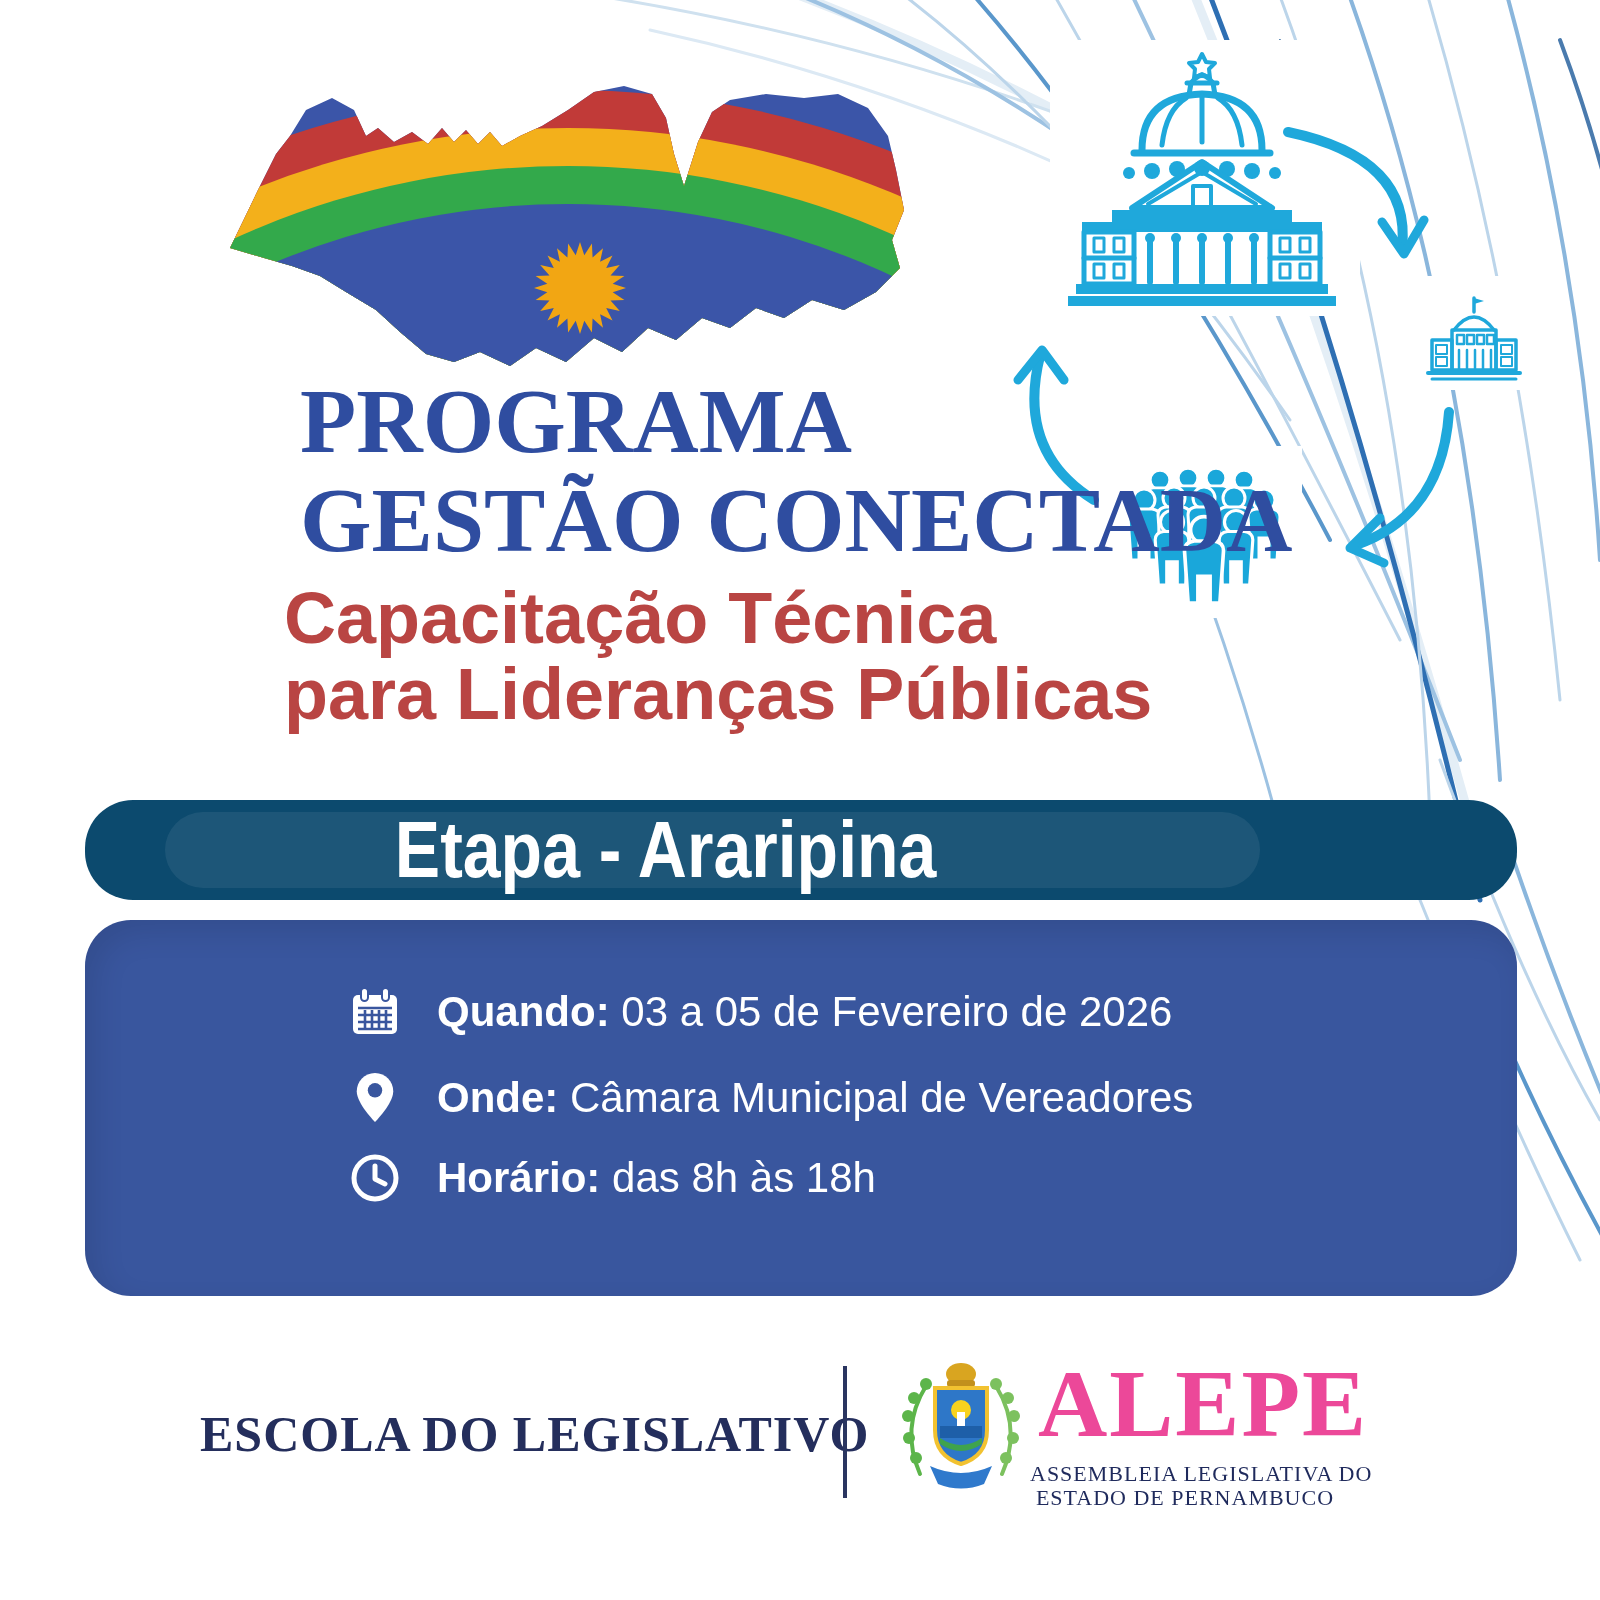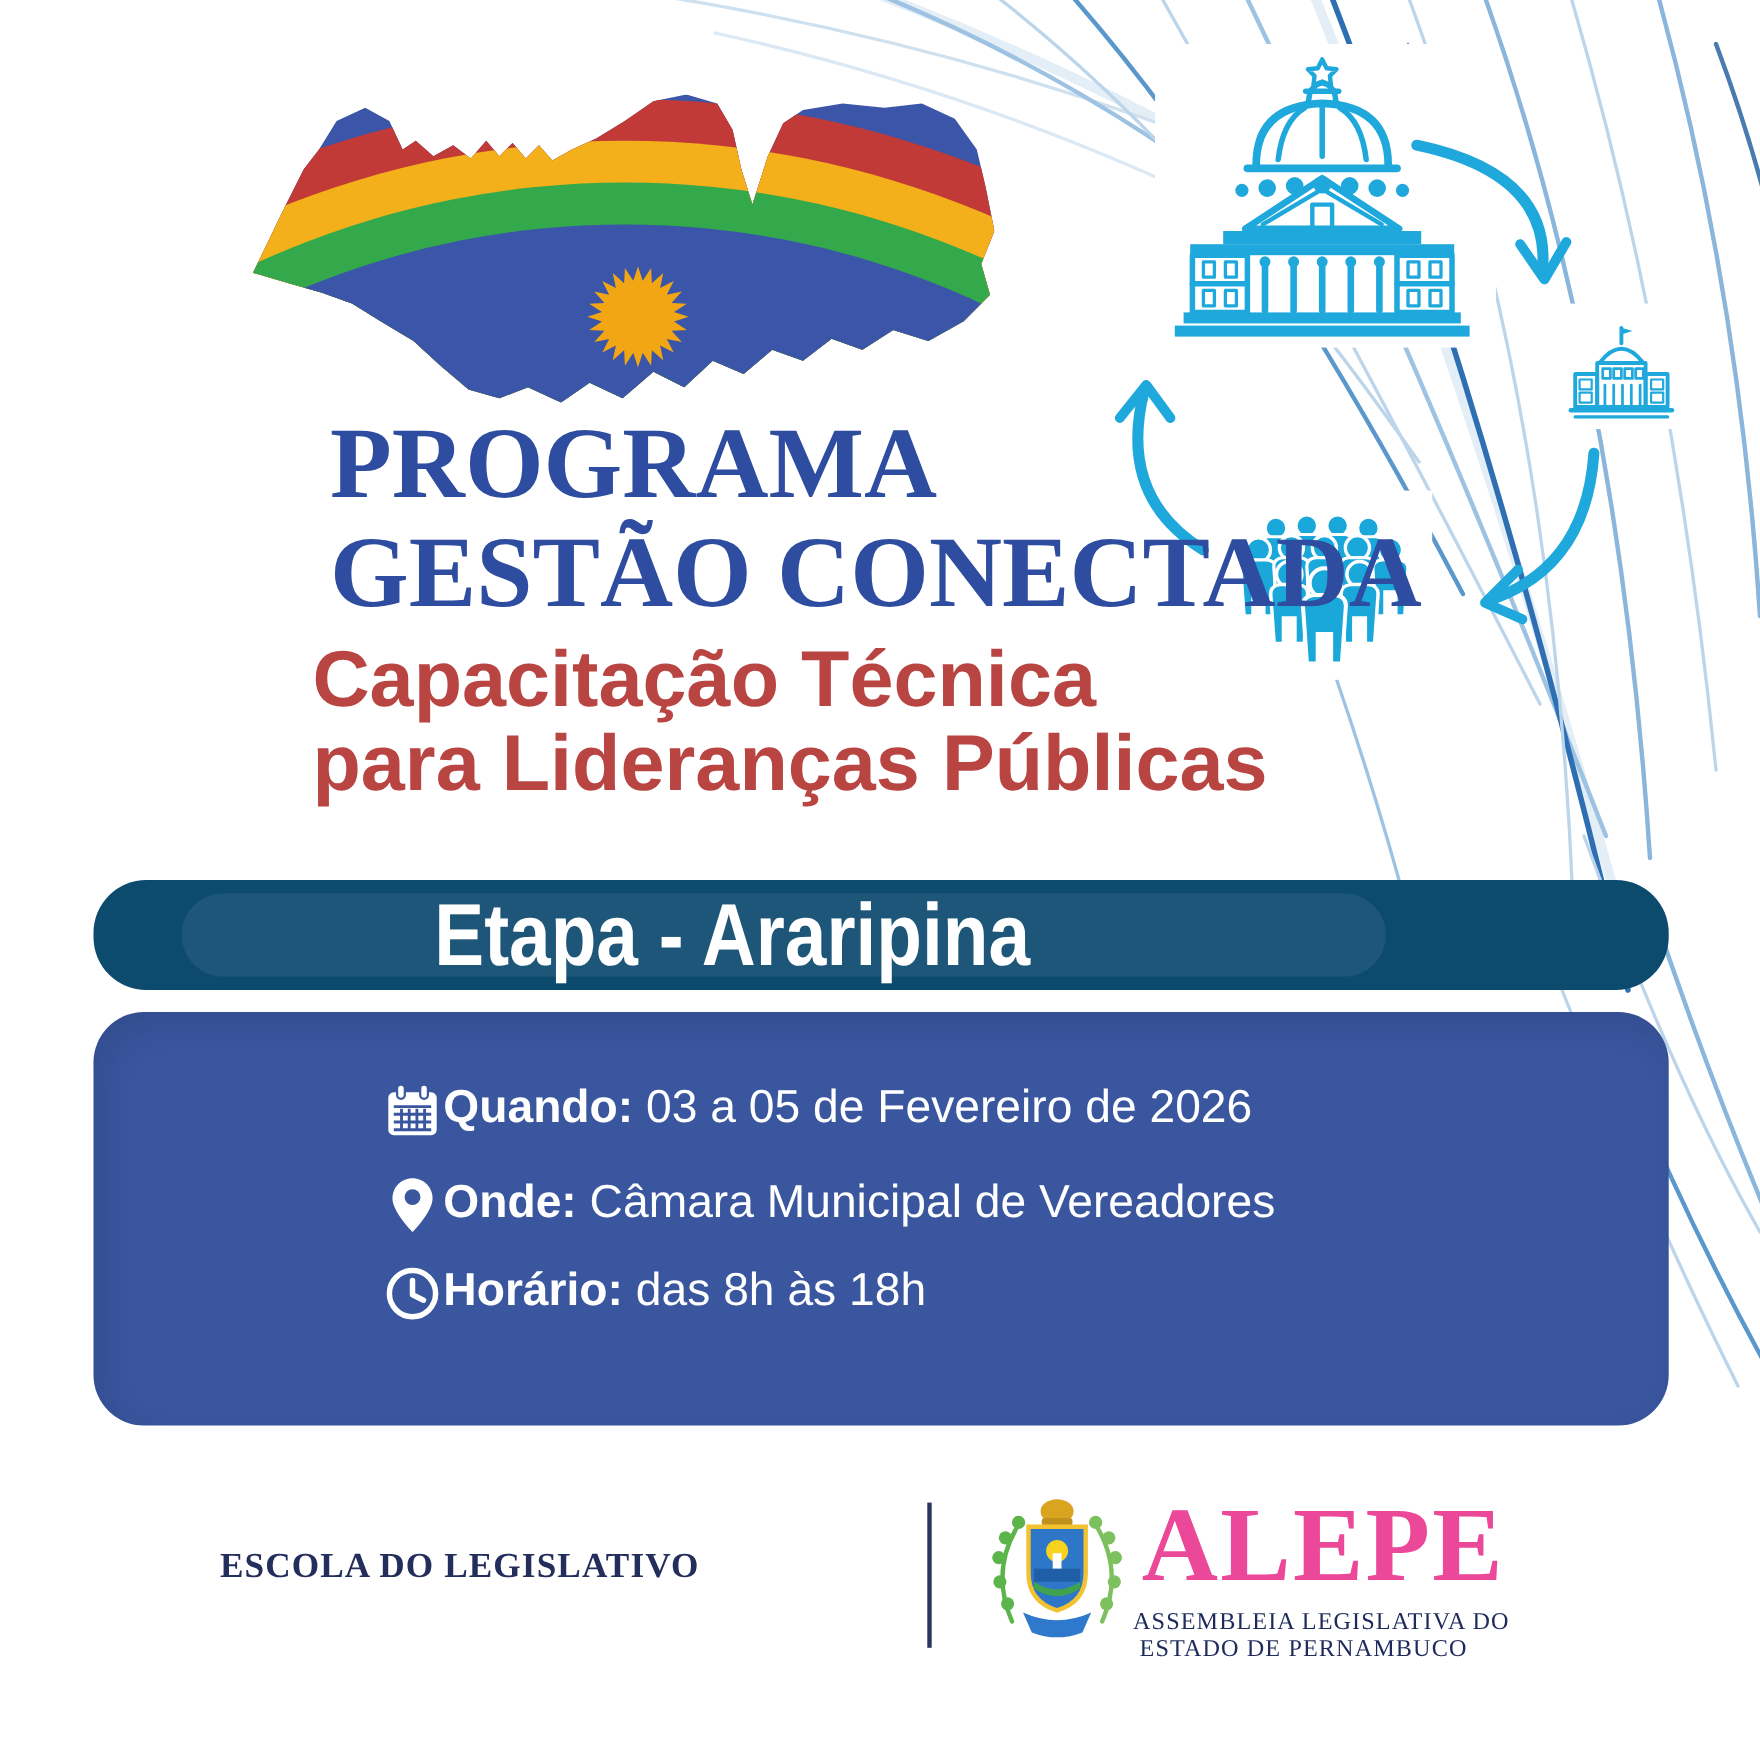--- a/index.html
+++ b/index.html
@@ -12,26 +12,26 @@
   .subtitle{left:284px;top:580px;font-weight:bold;font-size:72px;line-height:76px;
             color:#b94543;white-space:nowrap;}
   .banner{left:85px;top:800px;width:1432px;height:100px;background:#0c4a6e;border-radius:48px;
           display:flex;align-items:center;justify-content:center;padding-right:270px;box-sizing:border-box;}
   .banner-inner{left:80px;top:12px;width:1095px;height:76px;border-radius:38px;
                 background:rgba(255,255,255,0.07);}
   .banner-text{color:#ffffff;font-weight:bold;font-size:80px;transform:scaleX(0.85);
                transform-origin:center;white-space:nowrap;}
   .panel{left:85px;top:920px;width:1432px;height:376px;background:#39569e;border-radius:46px;
          box-shadow:inset 10px 12px 30px rgba(0,0,0,0.10);}
-  .row{left:262px;height:60px;display:flex;align-items:flex-start;}
+  .row{left:262px;height:60px;display:flex;align-items:center;gap:34px;}
   .row-icon{width:56px;height:56px;display:flex;align-items:center;justify-content:center;flex:0 0 56px;}
   .row-text{color:#ffffff;font-size:42px;white-space:nowrap;}
   .row-text b{font-weight:bold;}
-  .school{left:200px;top:1405px;width:620px;text-align:left;
-          font-family:"Liberation Serif",serif;font-weight:bold;font-size:32px;color:#242e5c;
+  .school{left:200px;top:1405px;width:620px;text-align:center;
+          font-family:"Liberation Serif",serif;font-weight:bold;font-size:50px;color:#242e5c;
           letter-spacing:1px;white-space:nowrap;}
   .divider{left:843px;top:1366px;width:4px;height:132px;background:#2a3560;}
   .alepe{left:1038px;top:1352px;font-family:"Liberation Serif",serif;font-weight:bold;
          font-size:96px;line-height:104px;color:#ec4899;letter-spacing:2px;}
   .alepe-tag{left:1030px;top:1462px;width:310px;text-align:center;
              font-family:"Liberation Serif",serif;font-size:22px;line-height:24px;color:#1f2a5c;
              letter-spacing:1px;white-space:nowrap;}
 </style>
 </head>
 <body>

